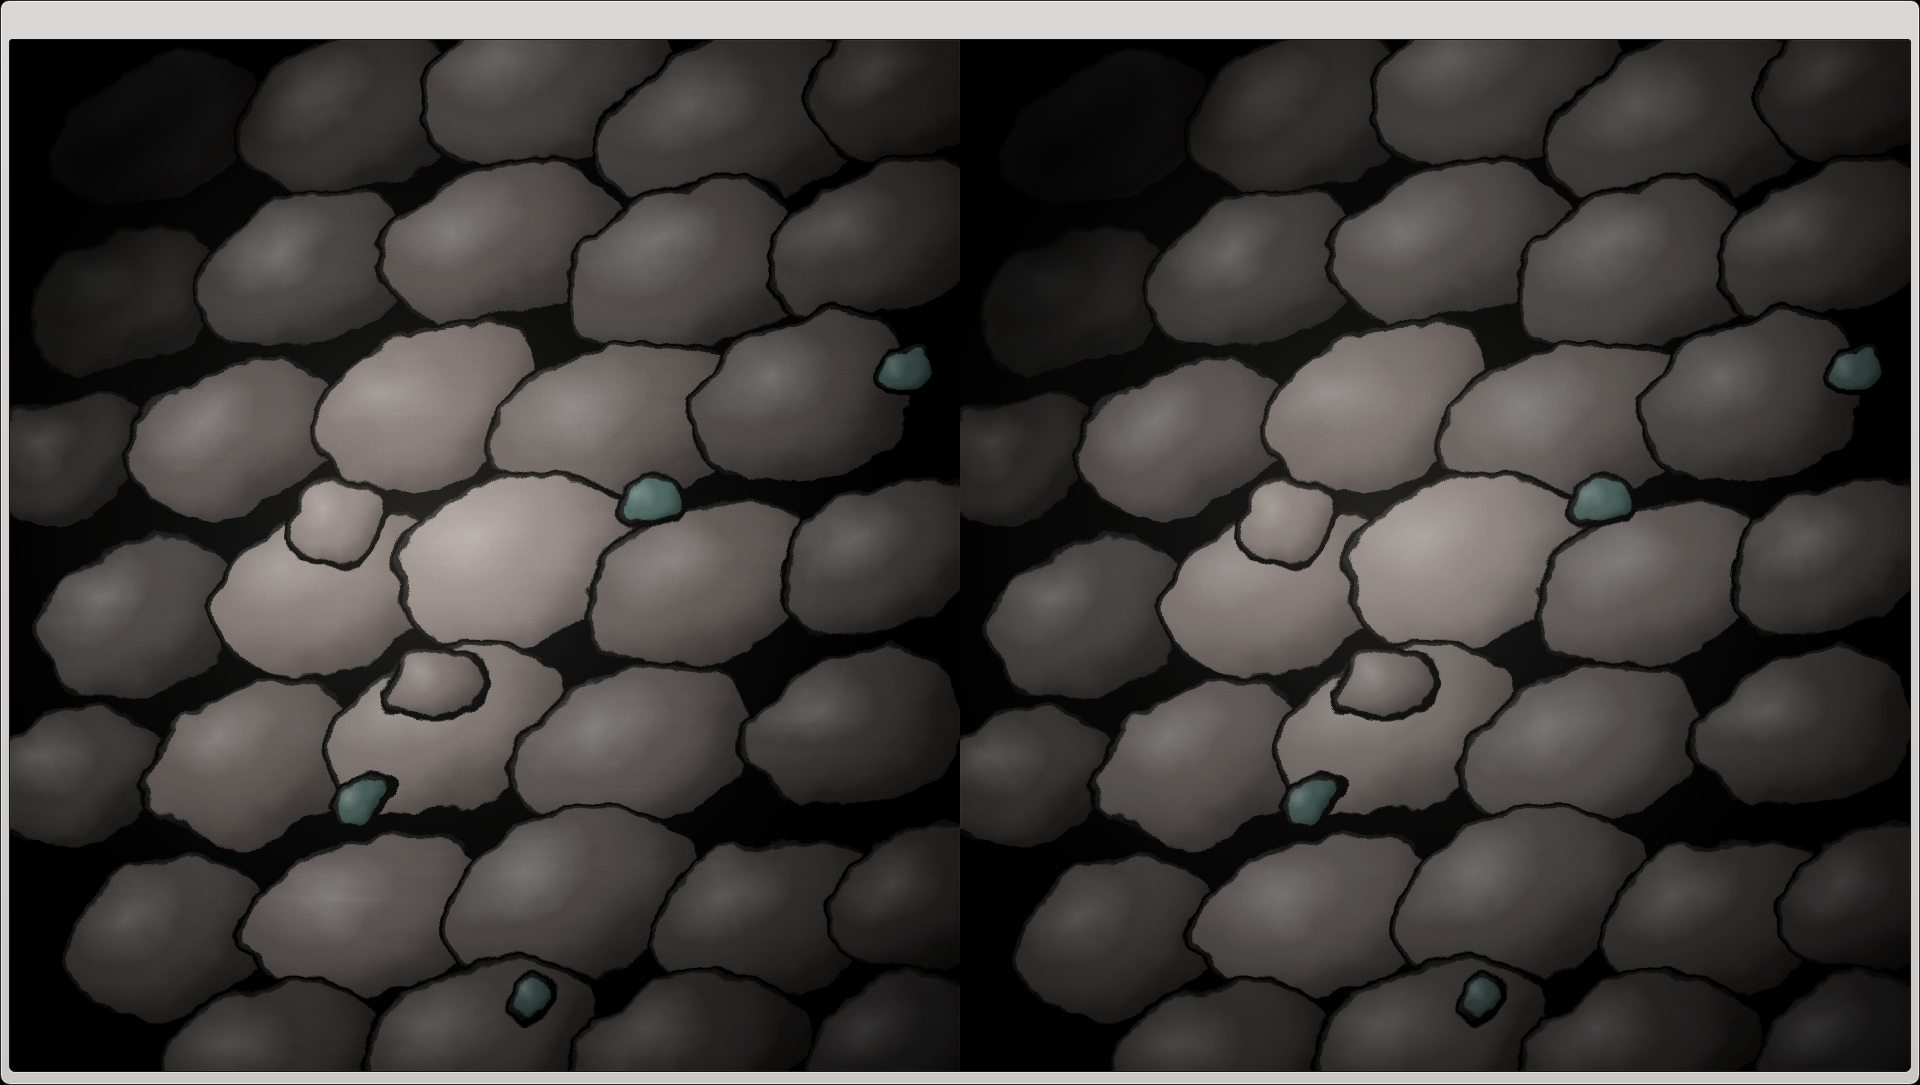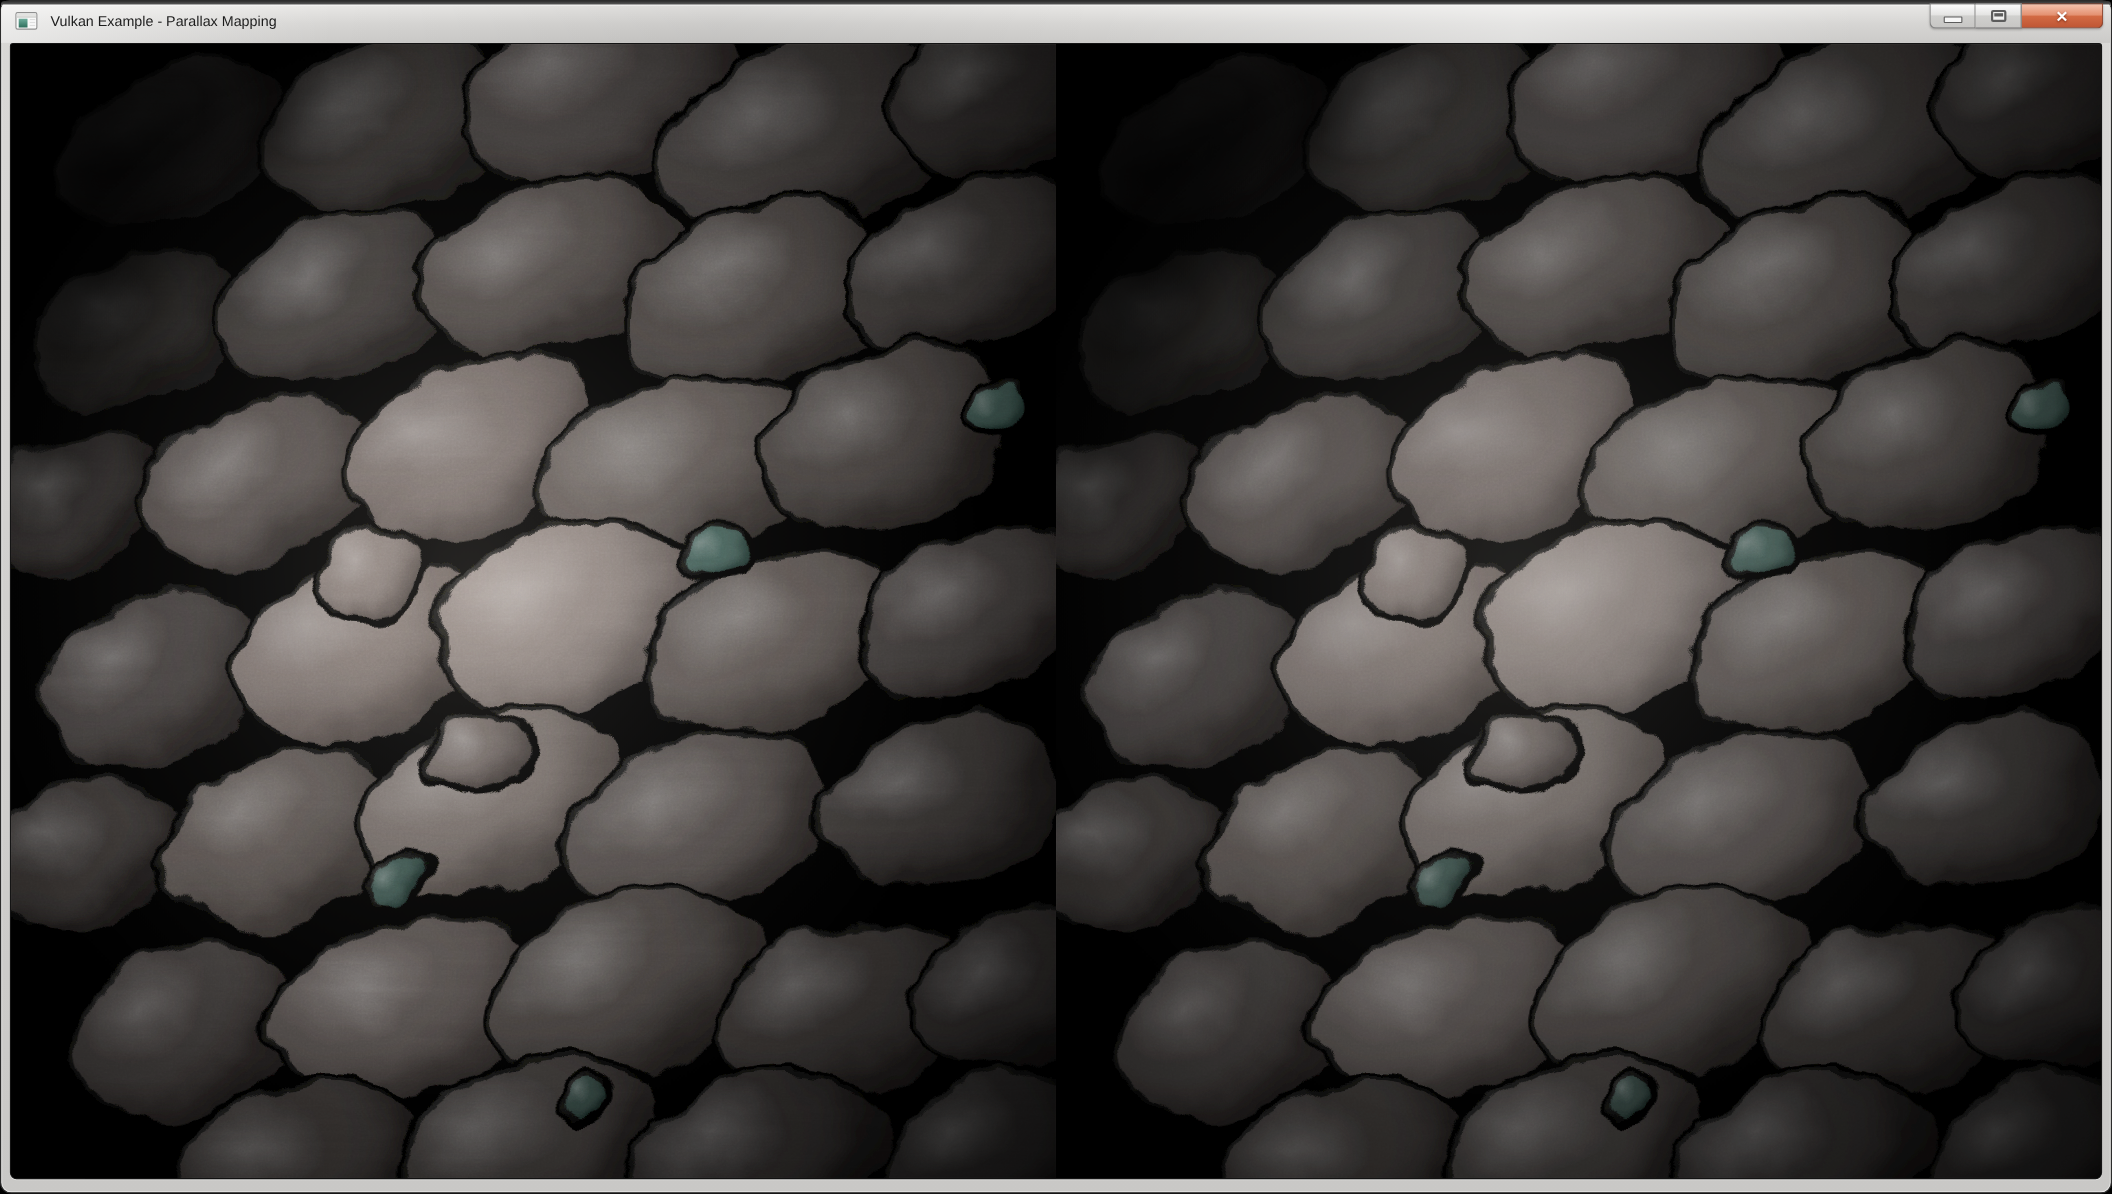--- a/index.html
+++ b/index.html
@@ -119,39 +119,20 @@
       <feColorMatrix type="saturate" values="0"></feColorMatrix>
     </filter>
     <filter id="corner-blur" x="-60%" y="-60%" width="220%" height="220%">
       <feGaussianBlur stdDeviation="55"></feGaussianBlur>
     </filter>
   </defs>
 </svg>
 
 <div class="window">
 
-  <div class="titlebar">
-    <div class="app-icon">
-      <div class="bar"></div>
-      <div class="teal"></div>
-      <div class="lines"></div>
-    </div>
-    <span class="title-text">Vulkan Example - Parallax Mapping</span>
-    <div class="win-buttons">
-      <button class="win-btn min">
-        <span class="glyph-min"></span>
-      </button>
-      <button class="win-btn max">
-        <span class="glyph-max"></span>
-      </button>
-      <button class="win-btn close">
-        <span>✕</span>
-      </button>
-    </div>
-  </div>
 
   <div class="content">
 
     <svg class="viewport left" viewBox="0 0 952 1035" preserveAspectRatio="none">
       <rect width="952" height="1035" fill="#000000"></rect>
       <g class="rocks-layer" filter="url(#rock-rough)">
           <ellipse cx="150" cy="90" rx="110" ry="70" transform="rotate(-25 150 90)" fill="hsl(18,7%,13%)" stroke="#050504" stroke-width="7"></ellipse>
           <ellipse cx="150" cy="90" rx="110" ry="70" transform="rotate(-25 150 90)" fill="url(#rock-shade)"></ellipse>
           <ellipse cx="345" cy="75" rx="120" ry="80" transform="rotate(-20 345 75)" fill="hsl(18,7%,17%)" stroke="#050504" stroke-width="7"></ellipse>
           <ellipse cx="345" cy="75" rx="120" ry="80" transform="rotate(-20 345 75)" fill="url(#rock-shade)"></ellipse>

